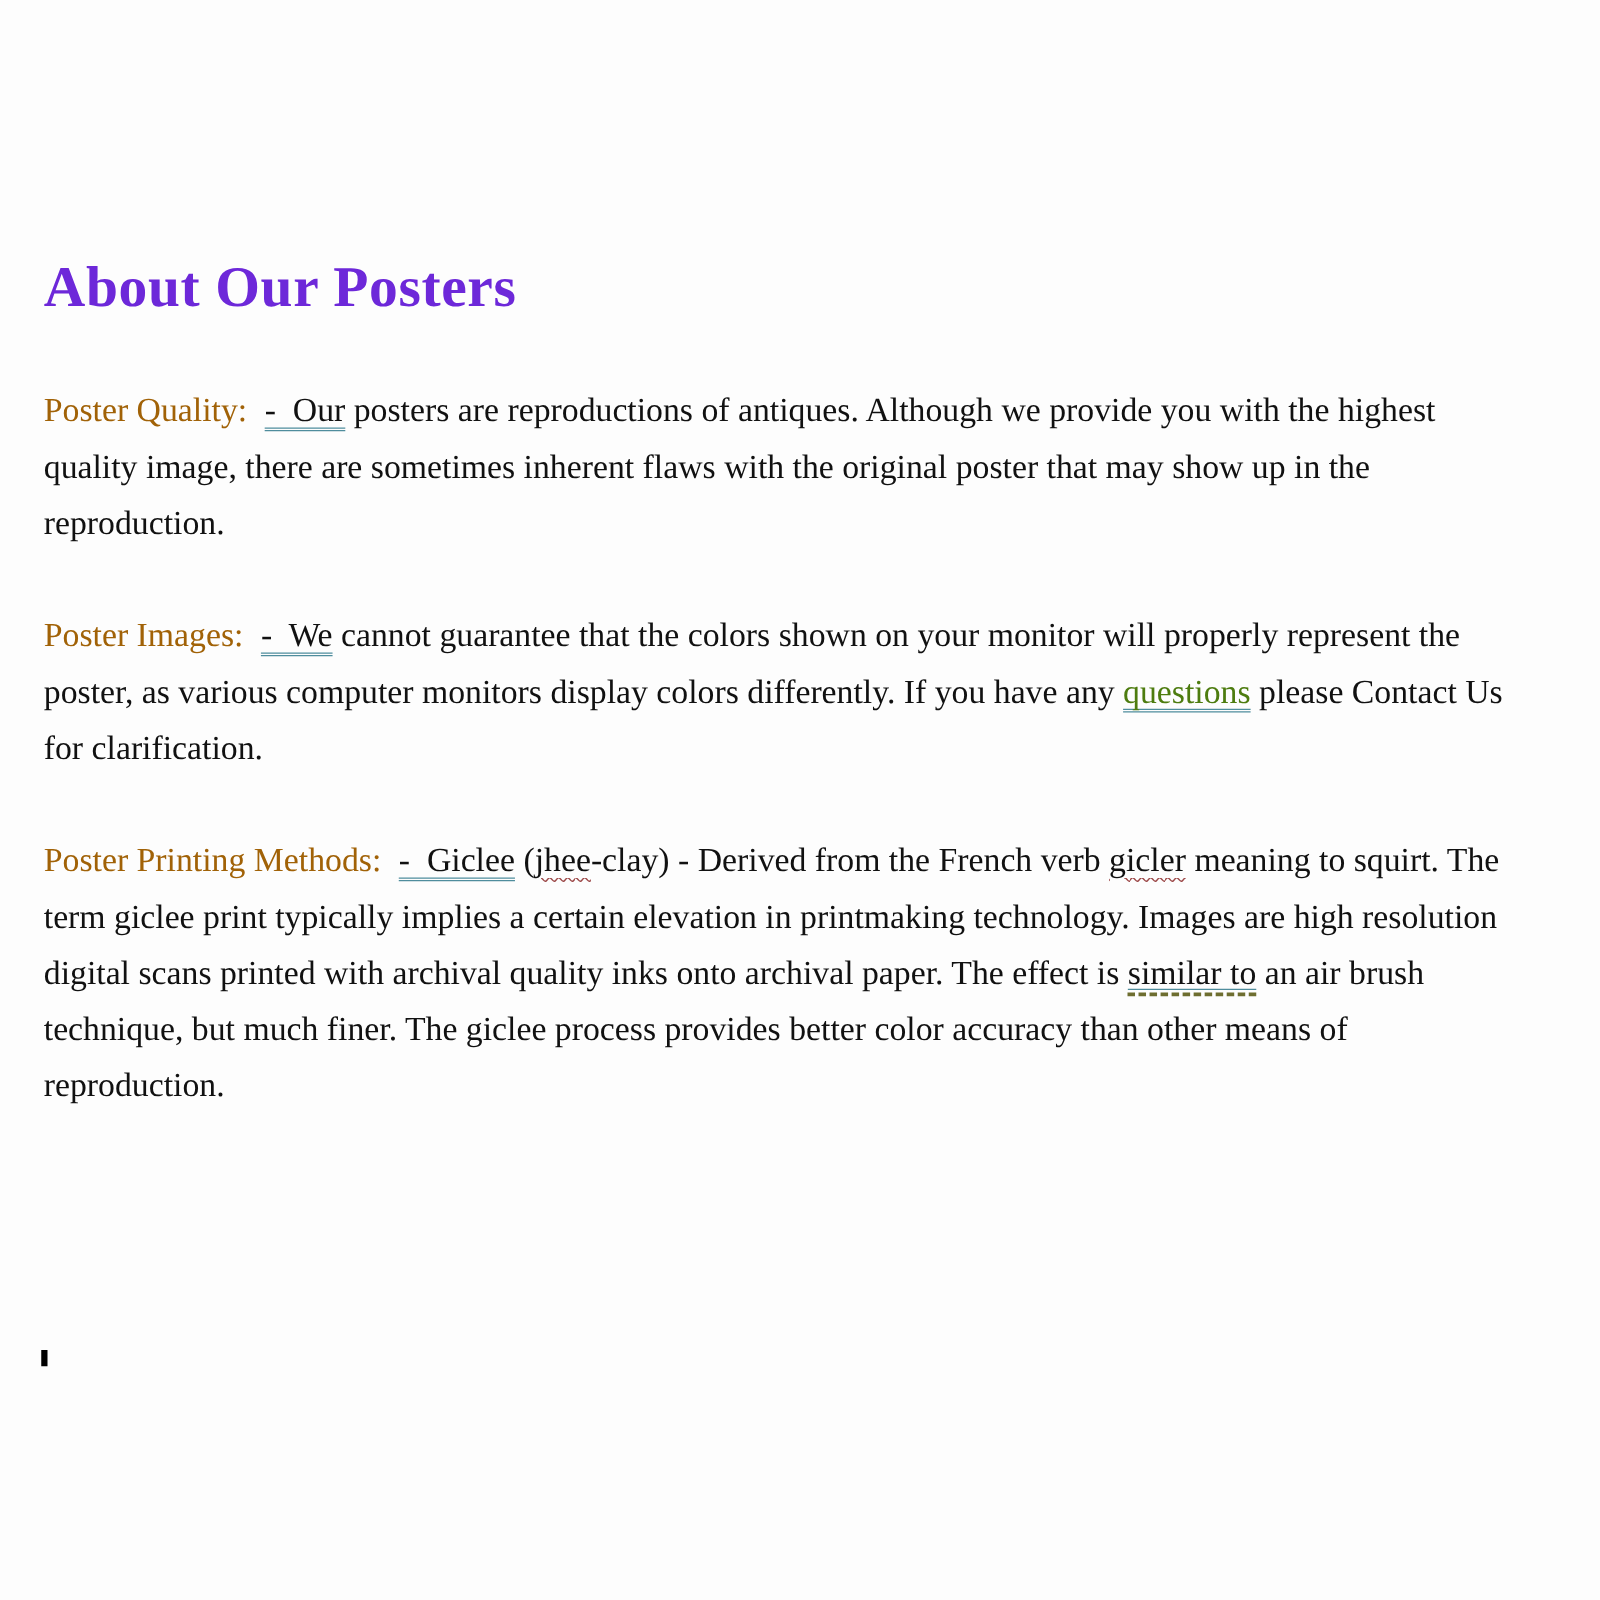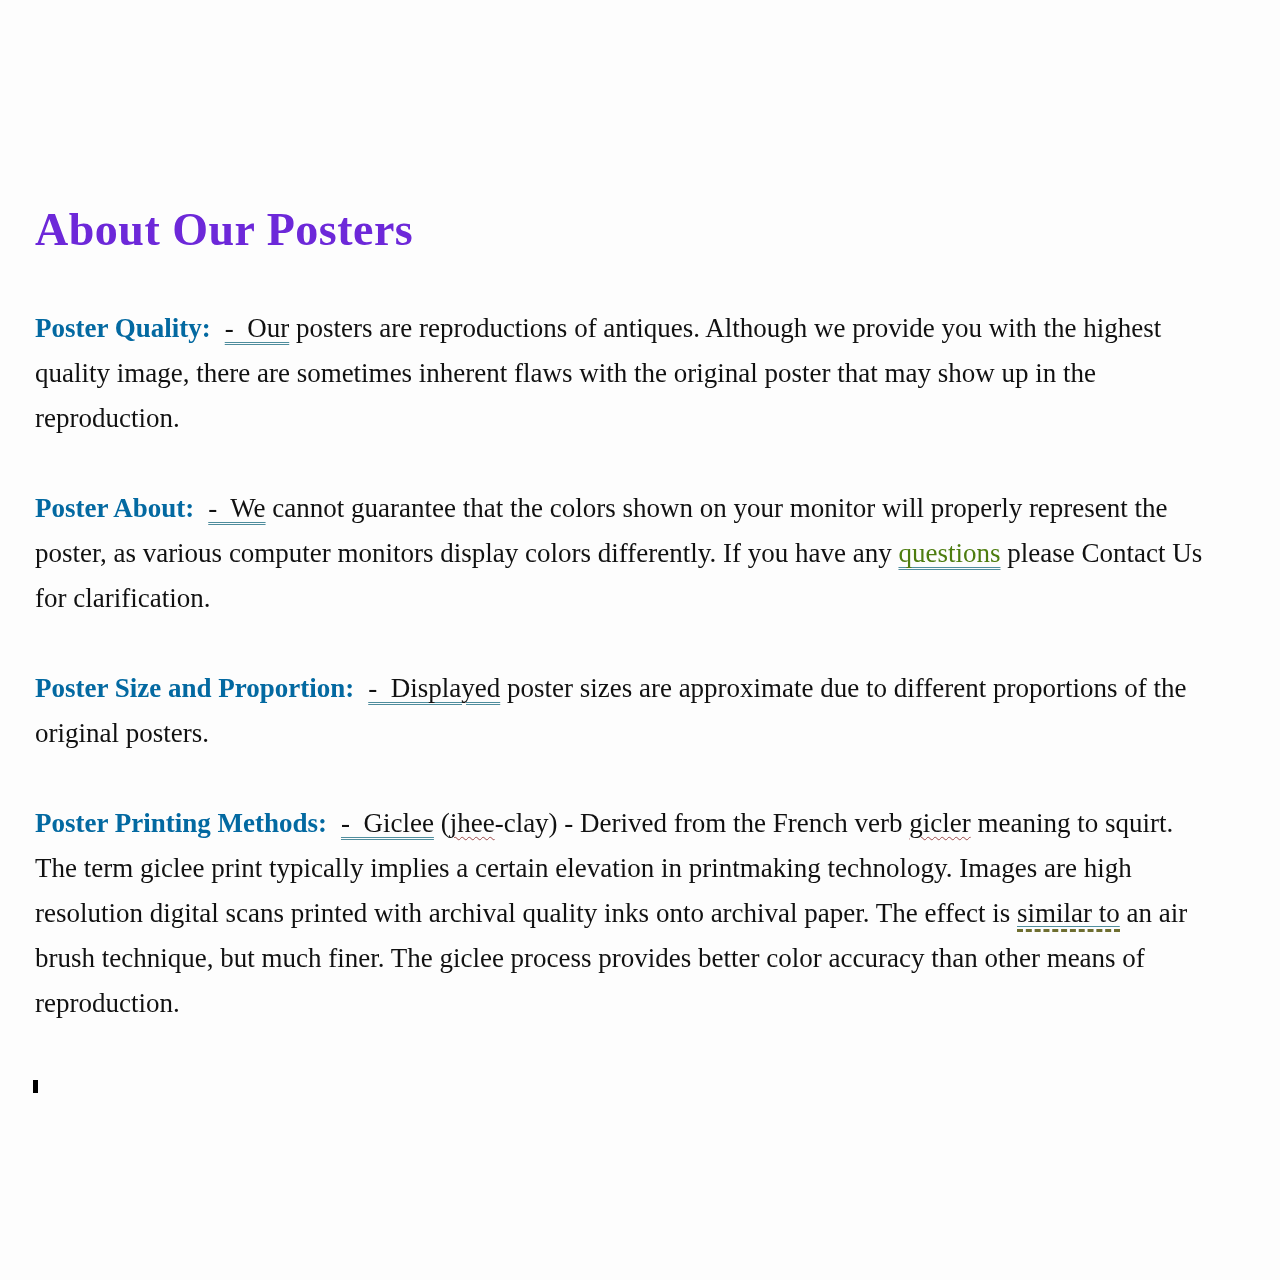--- a/index.html
+++ b/index.html
@@ -30,22 +30,22 @@
     color: #6d28d9;
     letter-spacing: 0.5px;
   }
   .para {
     font-size: 27px;
     line-height: 45px;
     margin: 0 0 45px 0;
     white-space: pre-wrap;
   }
   .sec-heading {
-    font-weight: bold;
-    color: #0369a1;
+    font-weight: normal;
+    color: #a16207;
   }
   .dlink {
     margin-left: 14px;
     color: #111111;
     text-decoration-line: underline;
     text-decoration-style: double;
     text-decoration-color: #4f8d9d;
     text-decoration-thickness: 1px;
     text-underline-offset: 5px;
     cursor: pointer;
@@ -90,21 +90,20 @@
 </style>
 </head>
 <body>
 
 <div class="page">
 
   <h1 class="doc-title">About Our Posters</h1>
 
   <p class="para"><strong class="sec-heading">Poster Quality:</strong><span class="dlink">-  Our</span><span> posters are reproductions of antiques. Although we provide you with the highest quality image, there are sometimes inherent flaws with the original poster that may show up in the reproduction.</span></p>
 
-  <p class="para"><strong class="sec-heading">Poster About:</strong><span class="dlink">-  We</span><span> cannot guarantee that the colors shown on your monitor will properly represent the poster, as various computer monitors display colors differently. If you have any </span><span class="dbl-word">questions</span><span> please Contact Us for clarification.</span></p>
+  <p class="para"><strong class="sec-heading">Poster Images:</strong><span class="dlink">-  We</span><span> cannot guarantee that the colors shown on your monitor will properly represent the poster, as various computer monitors display colors differently. If you have any </span><span class="dbl-word">questions</span><span> please Contact Us for clarification.</span></p>
 
-  <p class="para"><strong class="sec-heading">Poster Size and Proportion:</strong><span class="dlink">-  Displayed</span><span> poster sizes are approximate due to different proportions of the original posters.</span></p>
 
   <p class="para"><strong class="sec-heading">Poster Printing Methods:</strong><span class="dlink">-  Giclee</span><span> (</span><span class="squiggle">jhee</span><span>-clay) - Derived from the French verb </span><span class="squiggle">gicler</span><span> meaning to squirt. The term giclee print typically implies a certain elevation in printmaking technology. Images are high resolution digital scans printed with archival quality inks onto archival paper. The effect is </span><span class="grammar">similar to</span><span> an air brush technique, but much finer. The giclee process provides better color accuracy than other means of reproduction.</span></p>
 
 </div>
 
 <div class="text-caret"></div>
 
 </body></html>

